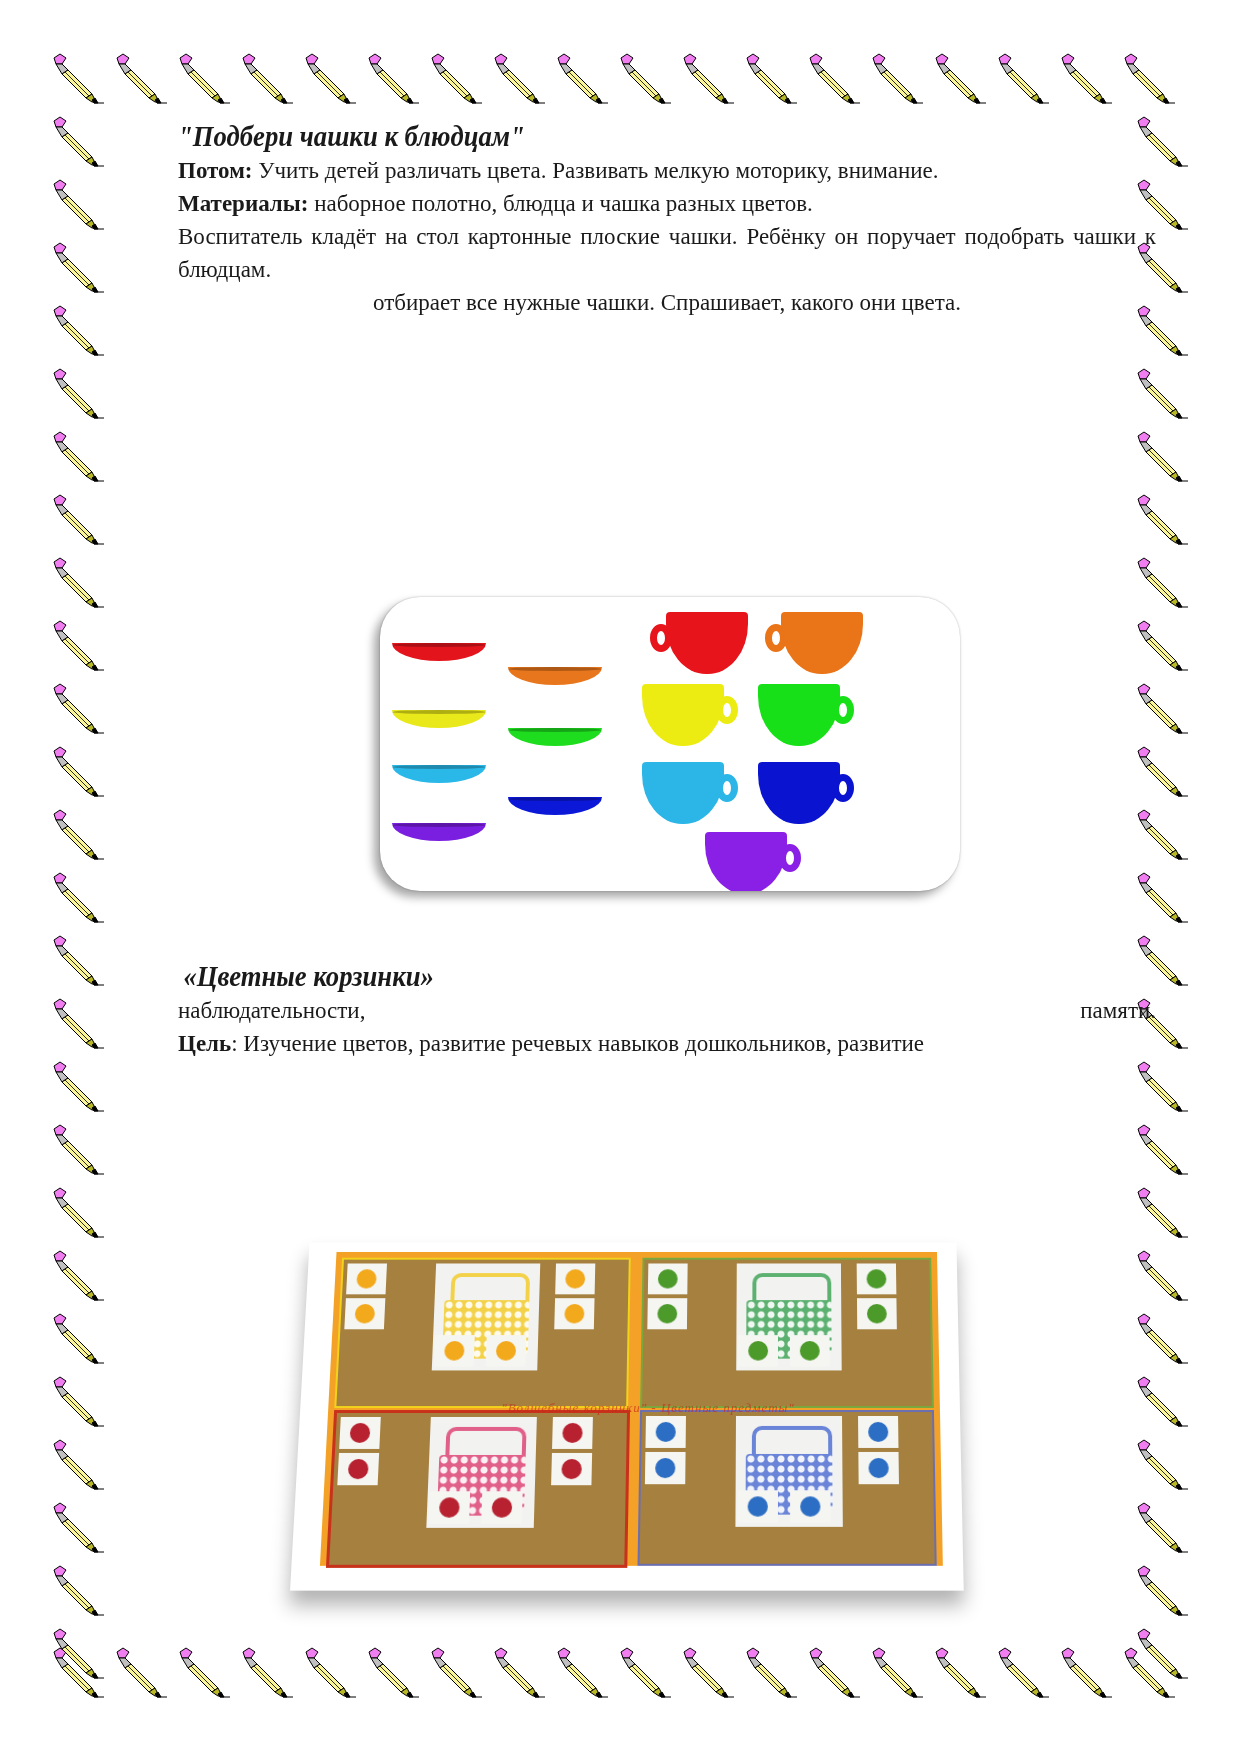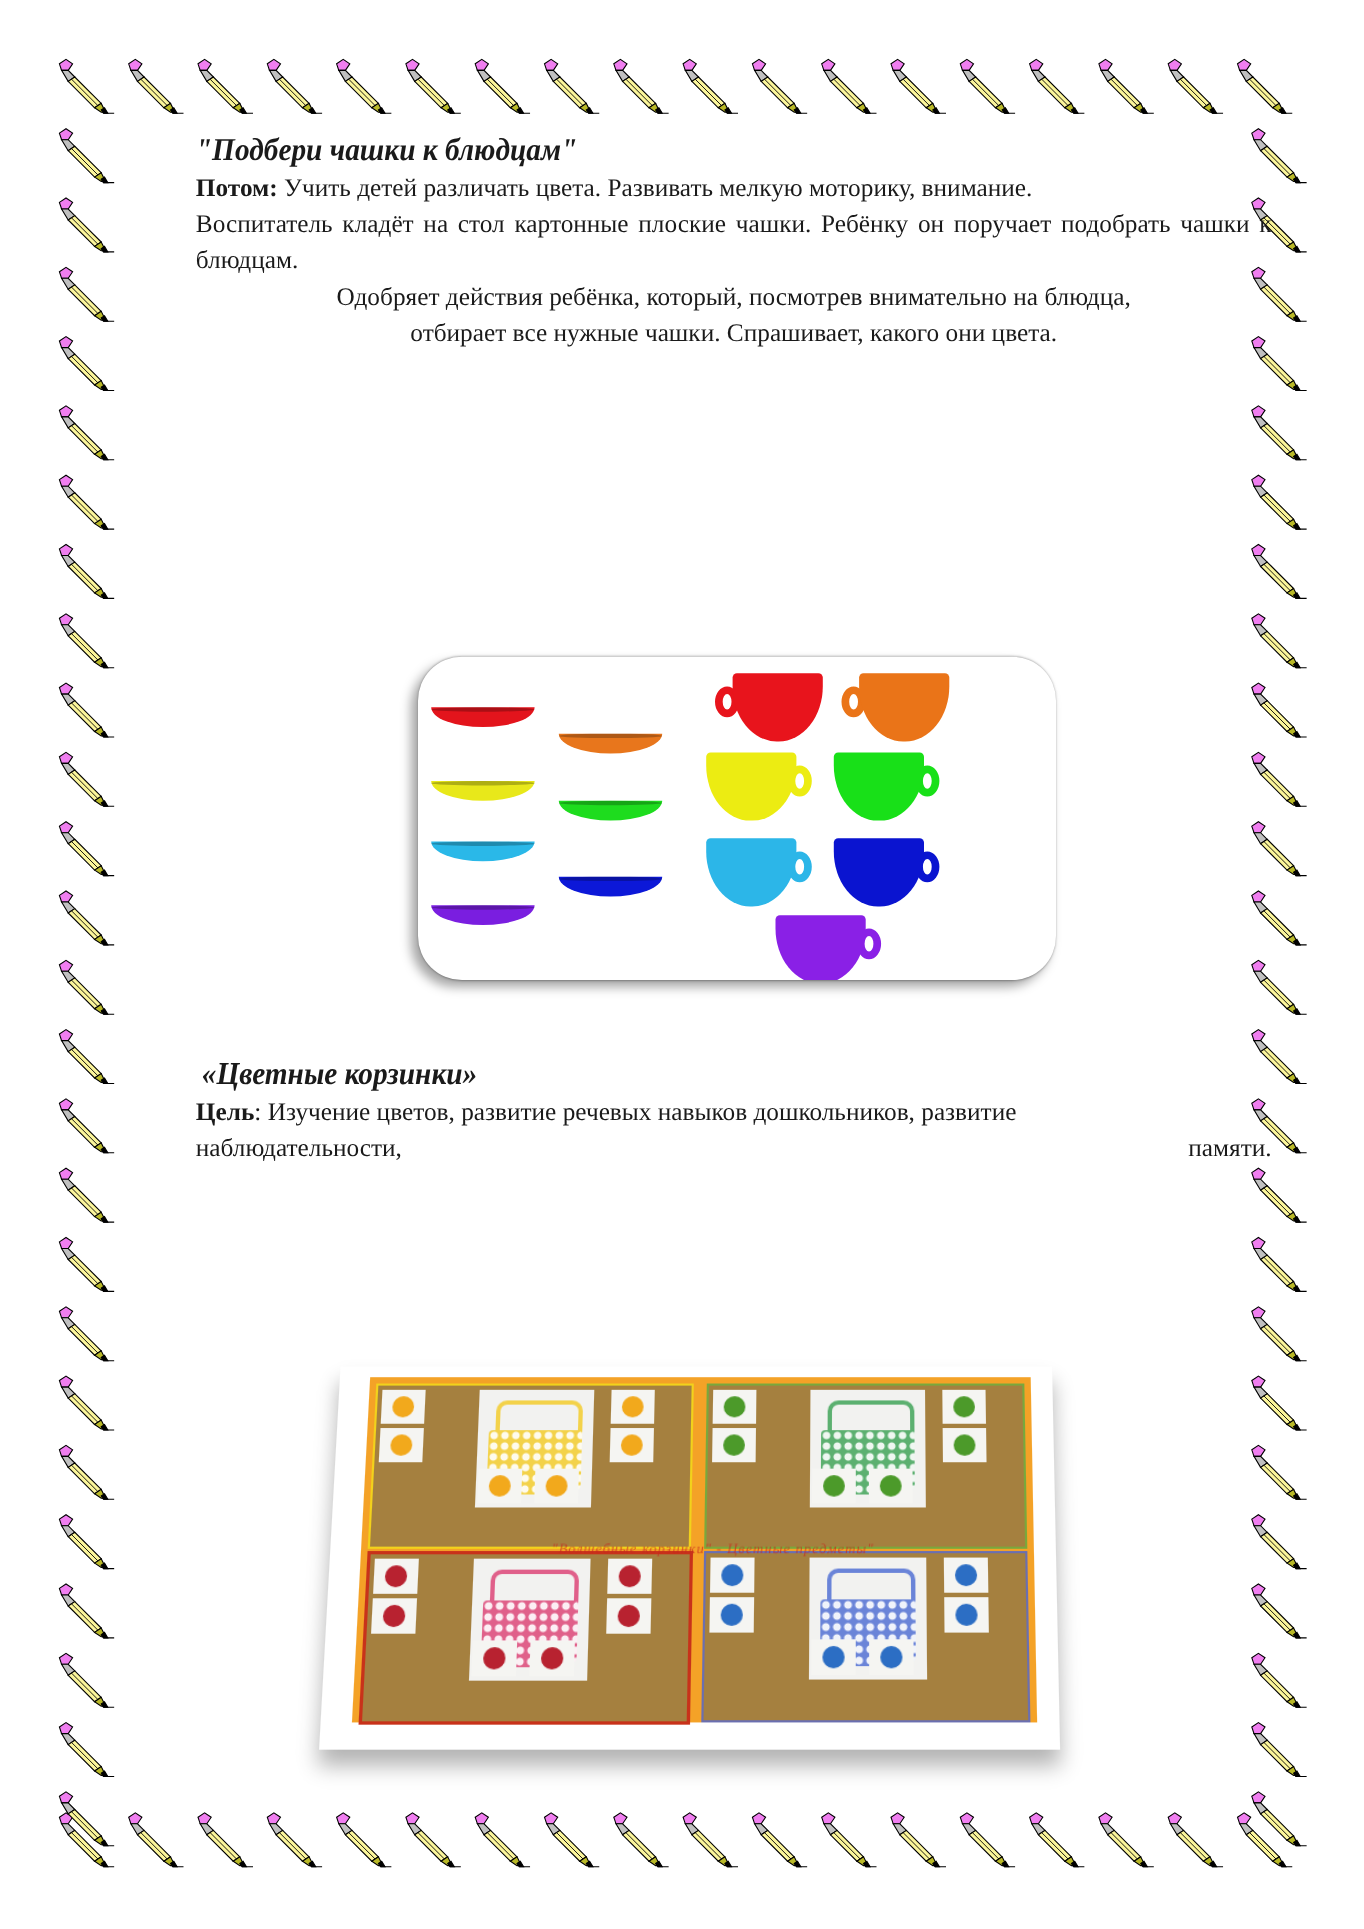--- a/index.html
+++ b/index.html
@@ -1168,22 +1168,22 @@
     <polygon points="44,50 47,48 50,53 46,53" fill="#000000"></polygon>
     <line x1="46" y1="53" x2="56" y2="53"></line>
         </g>
       </svg>
     </div>
   </div>
 
 <div class="content">
   <h2 class="title">"Подбери чашки к блюдцам"</h2>
   <p class="line"><b>Потом:</b><span> Учить детей различать цвета. Развивать мелкую моторику, внимание.</span></p>
+  <p class="line"><b>Материалы:</b><span> наборное полотно, блюдца и чашка разных цветов.</span></p>
   <p class="line">Воспитатель кладёт на стол  картонные плоские чашки.  Ребёнку он поручает подобрать чашки к блюдцам.</p>
-  <p class="line centered">Одобряет действия  ребёнка, который, посмотрев внимательно на блюдца,</p>
   <p class="line centered">отбирает все нужные чашки. Спрашивает, какого они цвета.</p>
 </div>
 
 <div class="cups-card" id="cups-card">
     <div class="saucer" style="left: 12px; top: 46px; background: rgb(227, 20, 28);"></div>
     <div class="saucer" style="left: 12px; top: 113px; background: rgb(232, 232, 26);"></div>
     <div class="saucer" style="left: 12px; top: 168px; background: rgb(42, 184, 232);"></div>
     <div class="saucer" style="left: 12px; top: 226px; background: rgb(122, 30, 224);"></div>
     <div class="saucer" style="left: 128px; top: 70px; background: rgb(232, 118, 28);"></div>
     <div class="saucer" style="left: 128px; top: 131px; background: rgb(30, 220, 30);"></div>
@@ -1213,25 +1213,25 @@
       <div class="body" style="background: rgb(10, 20, 208); left: 0px;"></div>
     </div>
     <div class="cup" style="left: 325px; top: 235px;">
       <div class="handle" style="border-color: rgb(138, 32, 230); left: 74px;"></div>
       <div class="body" style="background: rgb(138, 32, 230); left: 0px;"></div>
     </div>
   </div>
 
 <div class="content" style="top:958px;">
   <h2 class="title" style="padding-left:6px;">«Цветные корзинки»</h2>
-  <p class="line"><b>Цель</b><span>: Изучение цветов, развитие речевых навыков дошкольников, развитие</span></p>
   <p class="line" style="display:flex; justify-content:space-between;">
       <span>наблюдательности,</span>
       <span>памяти.</span>
     </p>
+  <p class="line"><b>Цель</b><span>: Изучение цветов, развитие речевых навыков дошкольников, развитие</span></p>
 </div>
 
 <div class="baskets-wrap">
   <div class="baskets-paper">
     <div class="baskets-board" id="baskets-board">
         <div class="quad q-yellow">
           <div class="basket-card">
             <div class="basket-handle" style="border-color:#f3d24a"></div>
             <div class="basket" style="background-color:#f3d24a"></div>
           </div>

